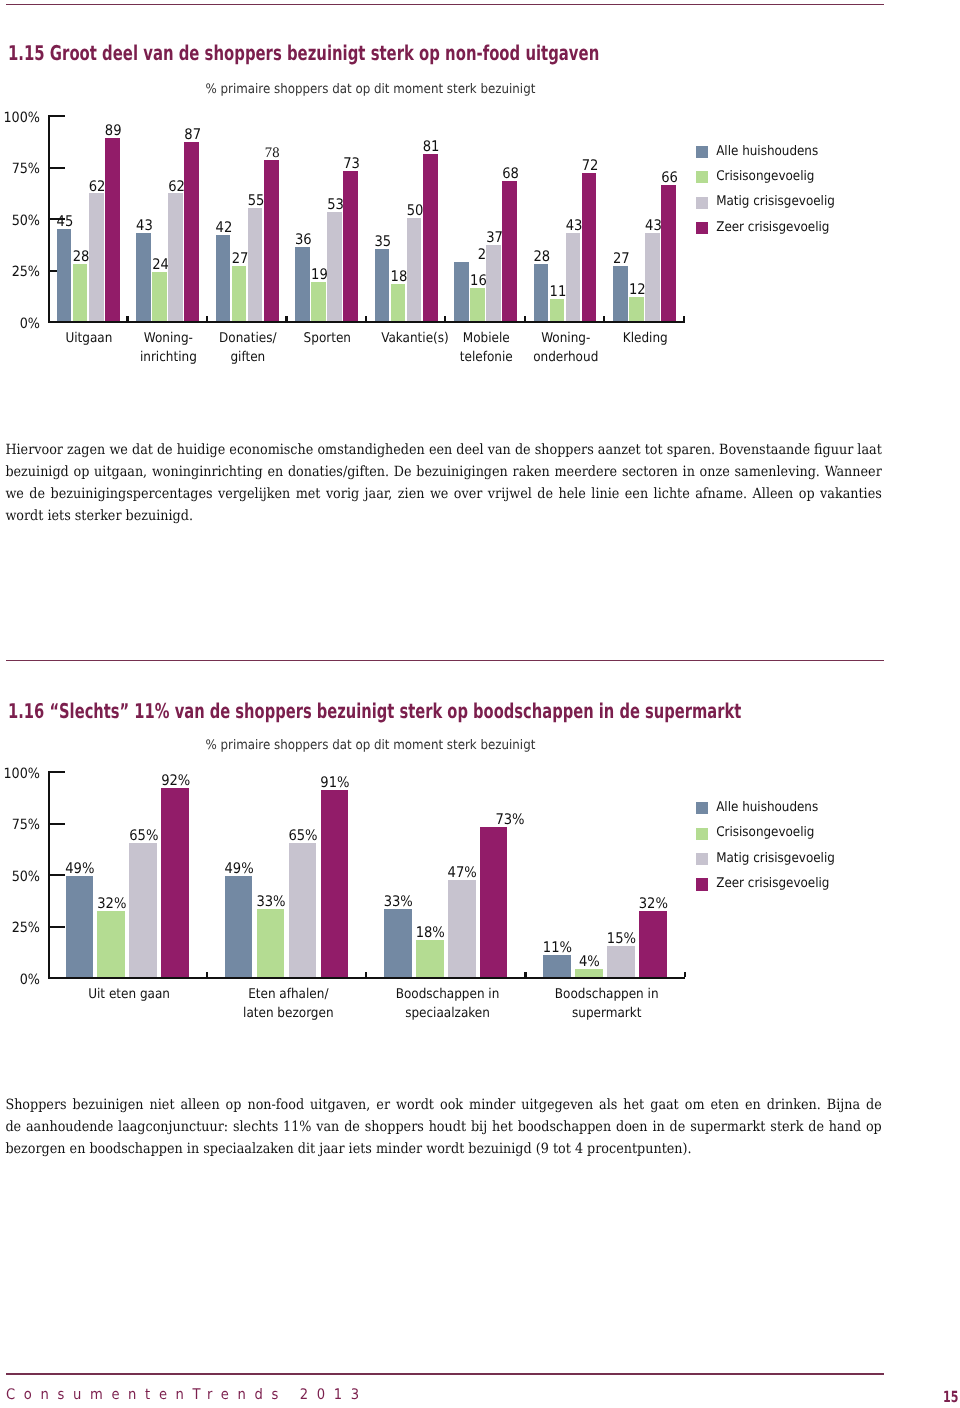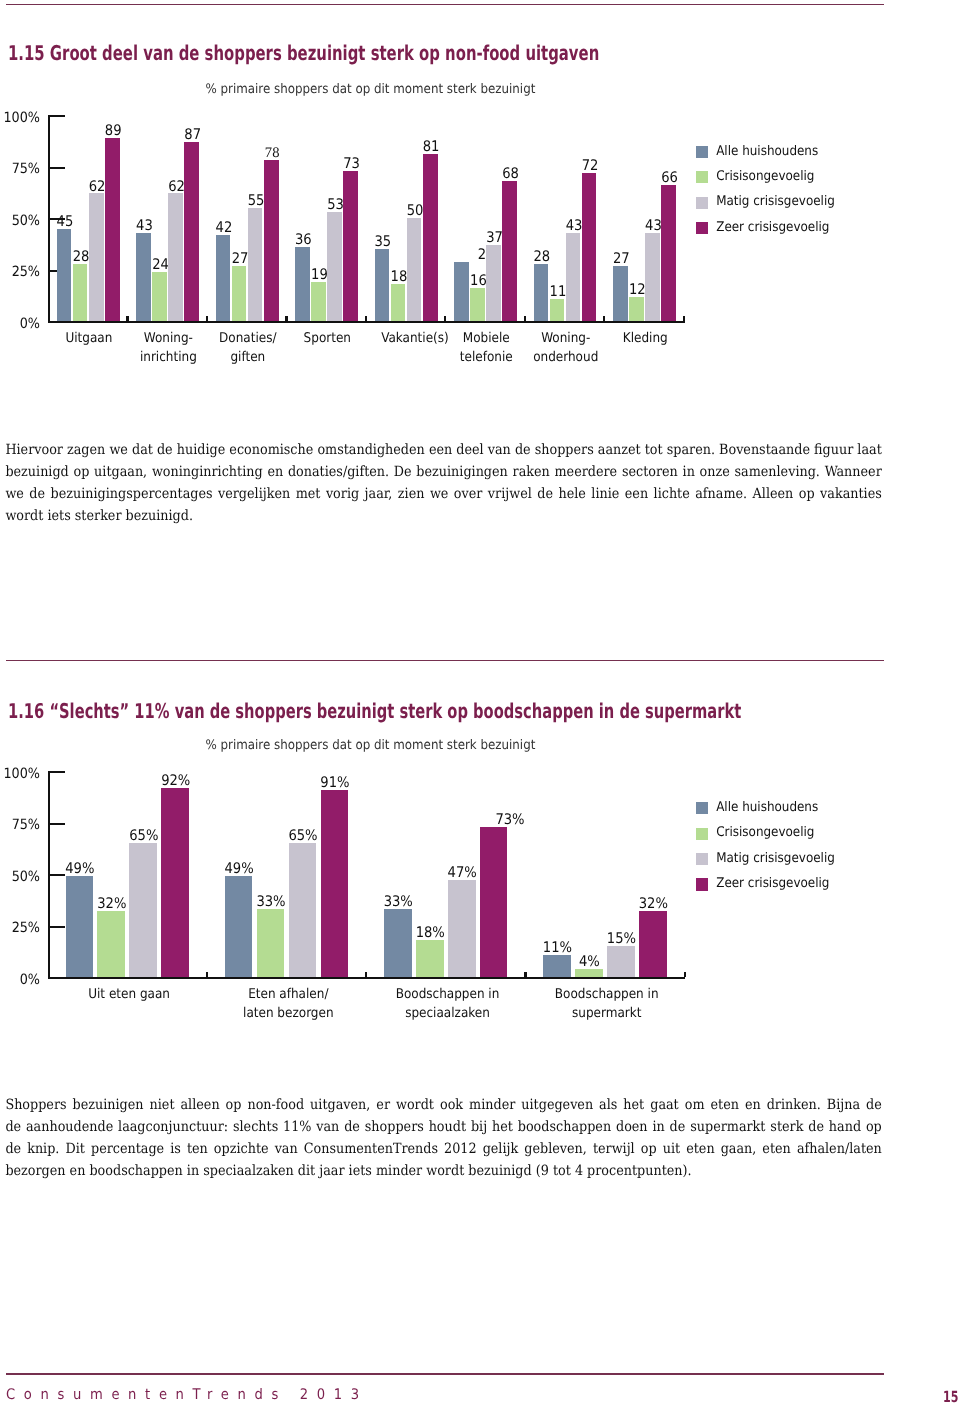--- a/index.html
+++ b/index.html
@@ -245,20 +245,19 @@
       <div class="legend-sw" style="left: 696px; top: 71.5px; background: rgb(180, 220, 146);"></div>
       <div class="legend-tx" style="left: 716.2px; top: 69.3px;">Crisisongevoelig</div>
       <div class="legend-sw" style="left: 696px; top: 96.9px; background: rgb(199, 195, 207);"></div>
       <div class="legend-tx" style="left: 716.2px; top: 94.7px;">Matig crisisgevoelig</div>
       <div class="legend-sw" style="left: 696px; top: 122.3px; background: rgb(146, 28, 105);"></div>
       <div class="legend-tx" style="left: 716.2px; top: 120.1px;">Zeer crisisgevoelig</div>
     </div>
   <div class="body-text" style="left:5.4px;top:1096.8px;width:876.4px;">
       <span class="ln">Shoppers bezuinigen niet alleen op non-food uitgaven, er wordt ook minder uitgegeven als het gaat om eten en drinken. Bijna de</span>
       <span class="ln">de aanhoudende laagconjunctuur: slechts 11% van de shoppers houdt bij het boodschappen doen in de supermarkt sterk de hand op</span>
-      <span class="ln">de knip. Dit percentage is ten opzichte van ConsumentenTrends 2012 gelijk gebleven, terwijl op uit eten gaan, eten afhalen/laten</span>
       <span class="ln last">bezorgen en boodschappen in speciaalzaken dit jaar iets minder wordt bezuinigd (9 tot 4 procentpunten).</span>
     </div>
 
   <div class="rule" style="left:6px;top:1373.0px;width:878px;"></div>
   <div class="footer-left" style="left:6px;top:1385.5px;">ConsumentenTrends 2013</div>
   <div class="footer-right" style="left:942.5px;top:1388.3px;">15</div>
 </div>
 
 </body></html>

